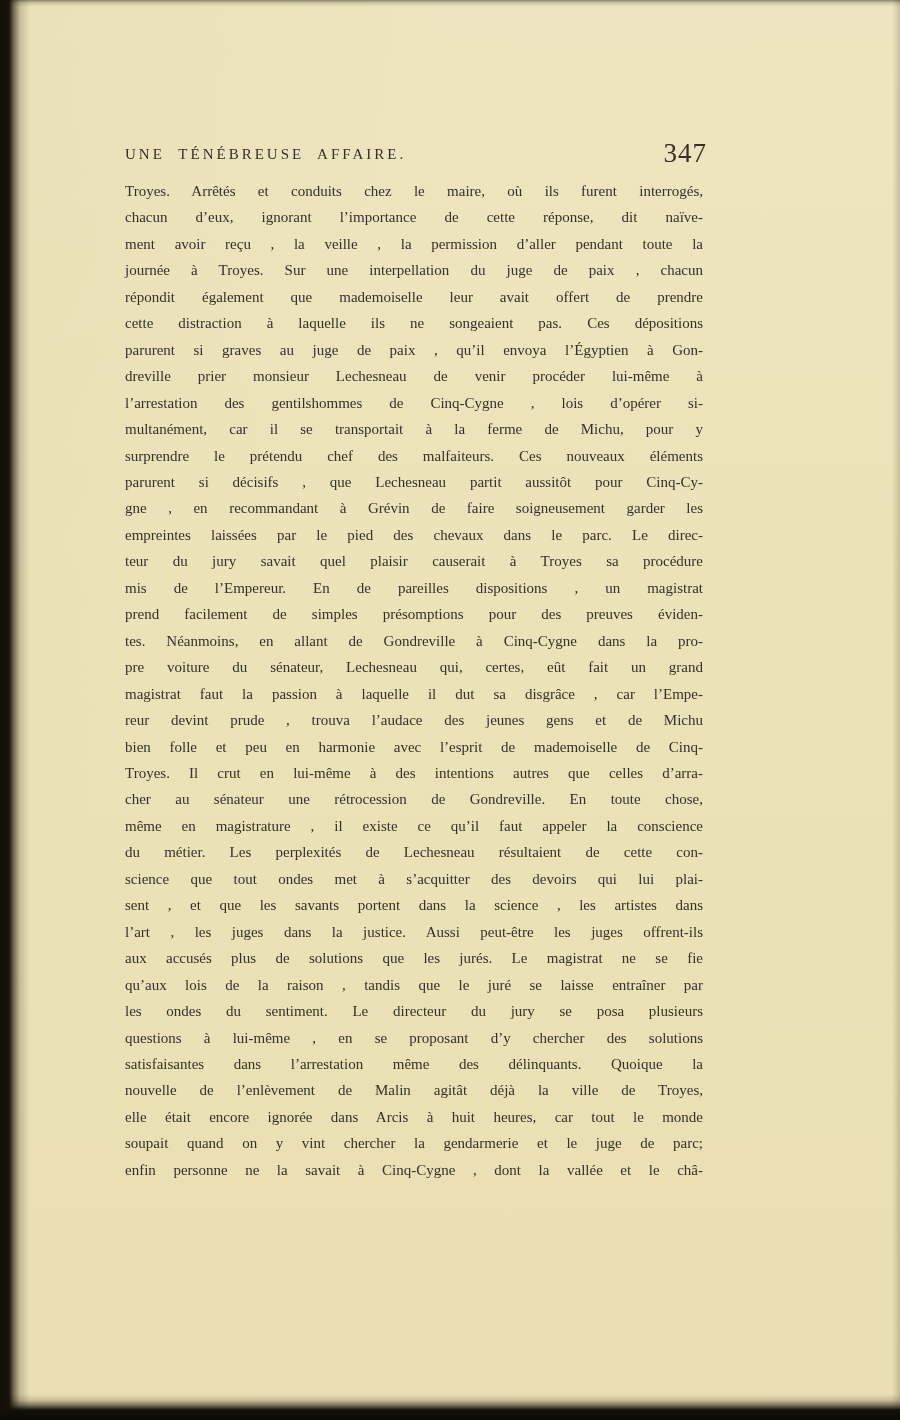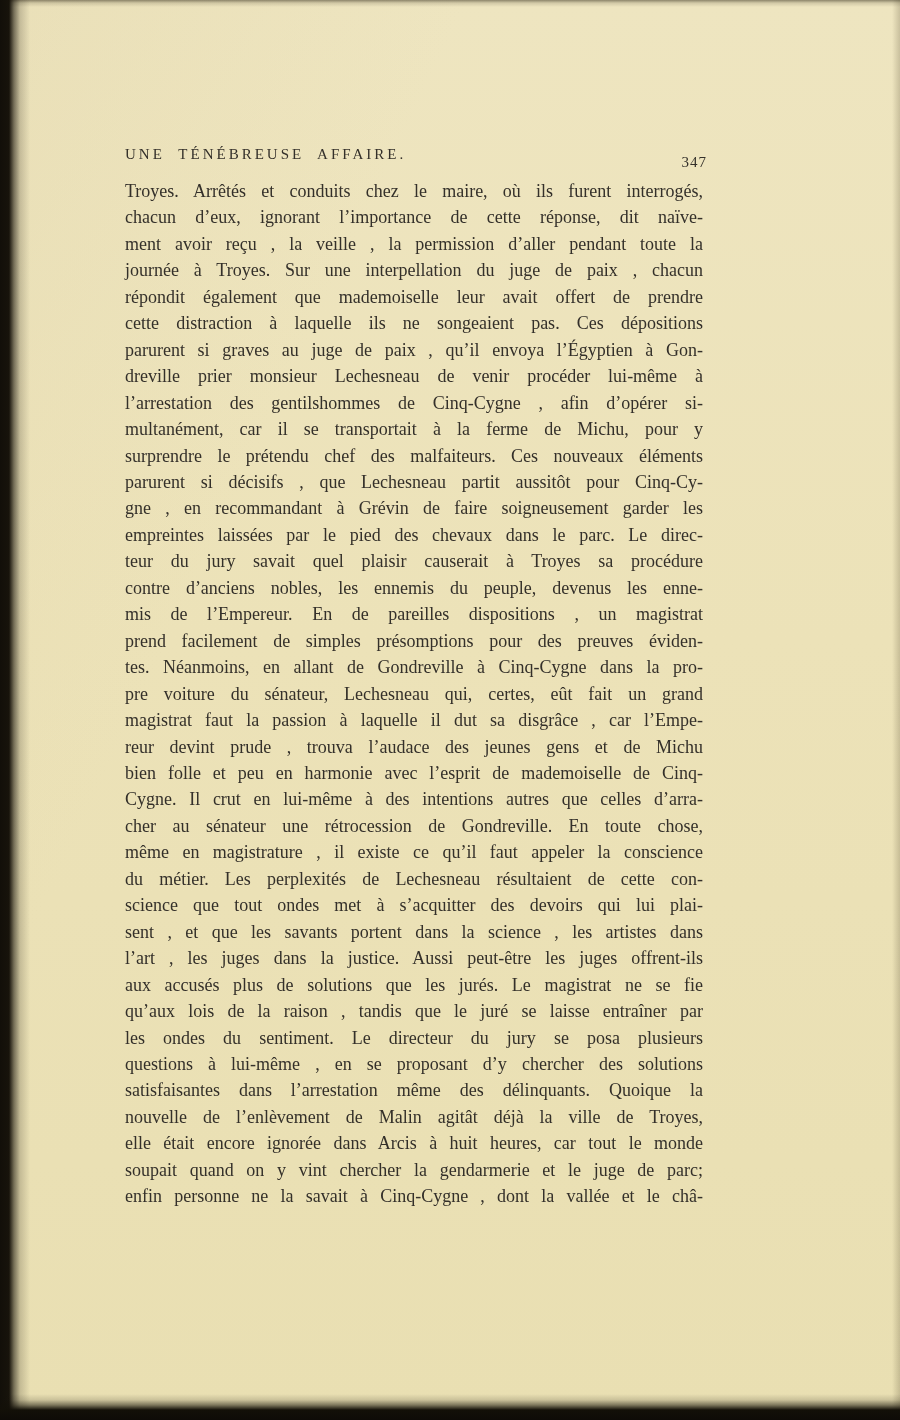--- a/index.html
+++ b/index.html
@@ -55,29 +55,29 @@
     text-align: left;
     font-size: 15px;
     letter-spacing: 3px;
     word-spacing: 7px;
     padding-top: 8px;
     color: var(--ink, #34302a);
   }
   .page-number {
     position: absolute;
     right: -4px;
-    top: 16px;
-    font-size: 15px;
+    top: 0;
+    font-size: 27px;
     letter-spacing: 1px;
   }
   .text-block {
     margin-top: 4px;
   }
   .line {
-    font-size: 18px;
+    font-size: 15px;
     line-height: 26.45px;
     text-align: justify;
     text-align-last: justify;
     -moz-text-align-last: justify;
     white-space: normal;
     color: var(--ink, #34302a);
   }
 </style>
 </head>
 <body>
@@ -94,36 +94,35 @@
 
     <div class="text-block">
       <div class="line">Troyes. Arrêtés et conduits chez le maire, où ils furent interrogés,</div>
       <div class="line">chacun d’eux, ignorant l’importance de cette réponse, dit naïve-</div>
       <div class="line">ment avoir reçu , la veille , la permission d’aller pendant toute la</div>
       <div class="line">journée à Troyes. Sur une interpellation du juge de paix , chacun</div>
       <div class="line">répondit également que mademoiselle leur avait offert de prendre</div>
       <div class="line">cette distraction à laquelle ils ne songeaient pas. Ces dépositions</div>
       <div class="line">parurent si graves au juge de paix , qu’il envoya l’Égyptien à Gon-</div>
       <div class="line">dreville prier monsieur Lechesneau de venir procéder lui-même à</div>
-      <div class="line">l’arrestation des gentilshommes de Cinq-Cygne , afin d’opérer si-</div>
+      <div class="line">l’arrestation des gentilshommes de Cinq-Cygne , lois d’opérer si-</div>
       <div class="line">multanément, car il se transportait à la ferme de Michu, pour y</div>
       <div class="line">surprendre le prétendu chef des malfaiteurs. Ces nouveaux éléments</div>
       <div class="line">parurent si décisifs , que Lechesneau partit aussitôt pour Cinq-Cy-</div>
       <div class="line">gne , en recommandant à Grévin de faire soigneusement garder les</div>
       <div class="line">empreintes laissées par le pied des chevaux dans le parc. Le direc-</div>
       <div class="line">teur du jury savait quel plaisir causerait à Troyes sa procédure</div>
-      <div class="line">contre d’anciens nobles, les ennemis du peuple, devenus les enne-</div>
       <div class="line">mis de l’Empereur. En de pareilles dispositions , un magistrat</div>
       <div class="line">prend facilement de simples présomptions pour des preuves éviden-</div>
       <div class="line">tes. Néanmoins, en allant de Gondreville à Cinq-Cygne dans la pro-</div>
       <div class="line">pre voiture du sénateur, Lechesneau qui, certes, eût fait un grand</div>
       <div class="line">magistrat faut la passion à laquelle il dut sa disgrâce , car l’Empe-</div>
       <div class="line">reur devint prude , trouva l’audace des jeunes gens et de Michu</div>
       <div class="line">bien folle et peu en harmonie avec l’esprit de mademoiselle de Cinq-</div>
-      <div class="line">Cygne. Il crut en lui-même à des intentions autres que celles d’arra-</div>
+      <div class="line">Troyes. Il crut en lui-même à des intentions autres que celles d’arra-</div>
       <div class="line">cher au sénateur une rétrocession de Gondreville. En toute chose,</div>
       <div class="line">même en magistrature , il existe ce qu’il faut appeler la conscience</div>
       <div class="line">du métier. Les perplexités de Lechesneau résultaient de cette con-</div>
       <div class="line">science que tout ondes met à s’acquitter des devoirs qui lui plai-</div>
       <div class="line">sent , et que les savants portent dans la science , les artistes dans</div>
       <div class="line">l’art , les juges dans la justice. Aussi peut-être les juges offrent-ils</div>
       <div class="line">aux accusés plus de solutions que les jurés. Le magistrat ne se fie</div>
       <div class="line">qu’aux lois de la raison , tandis que le juré se laisse entraîner par</div>
       <div class="line">les ondes du sentiment. Le directeur du jury se posa plusieurs</div>
       <div class="line">questions à lui-même , en se proposant d’y chercher des solutions</div>

